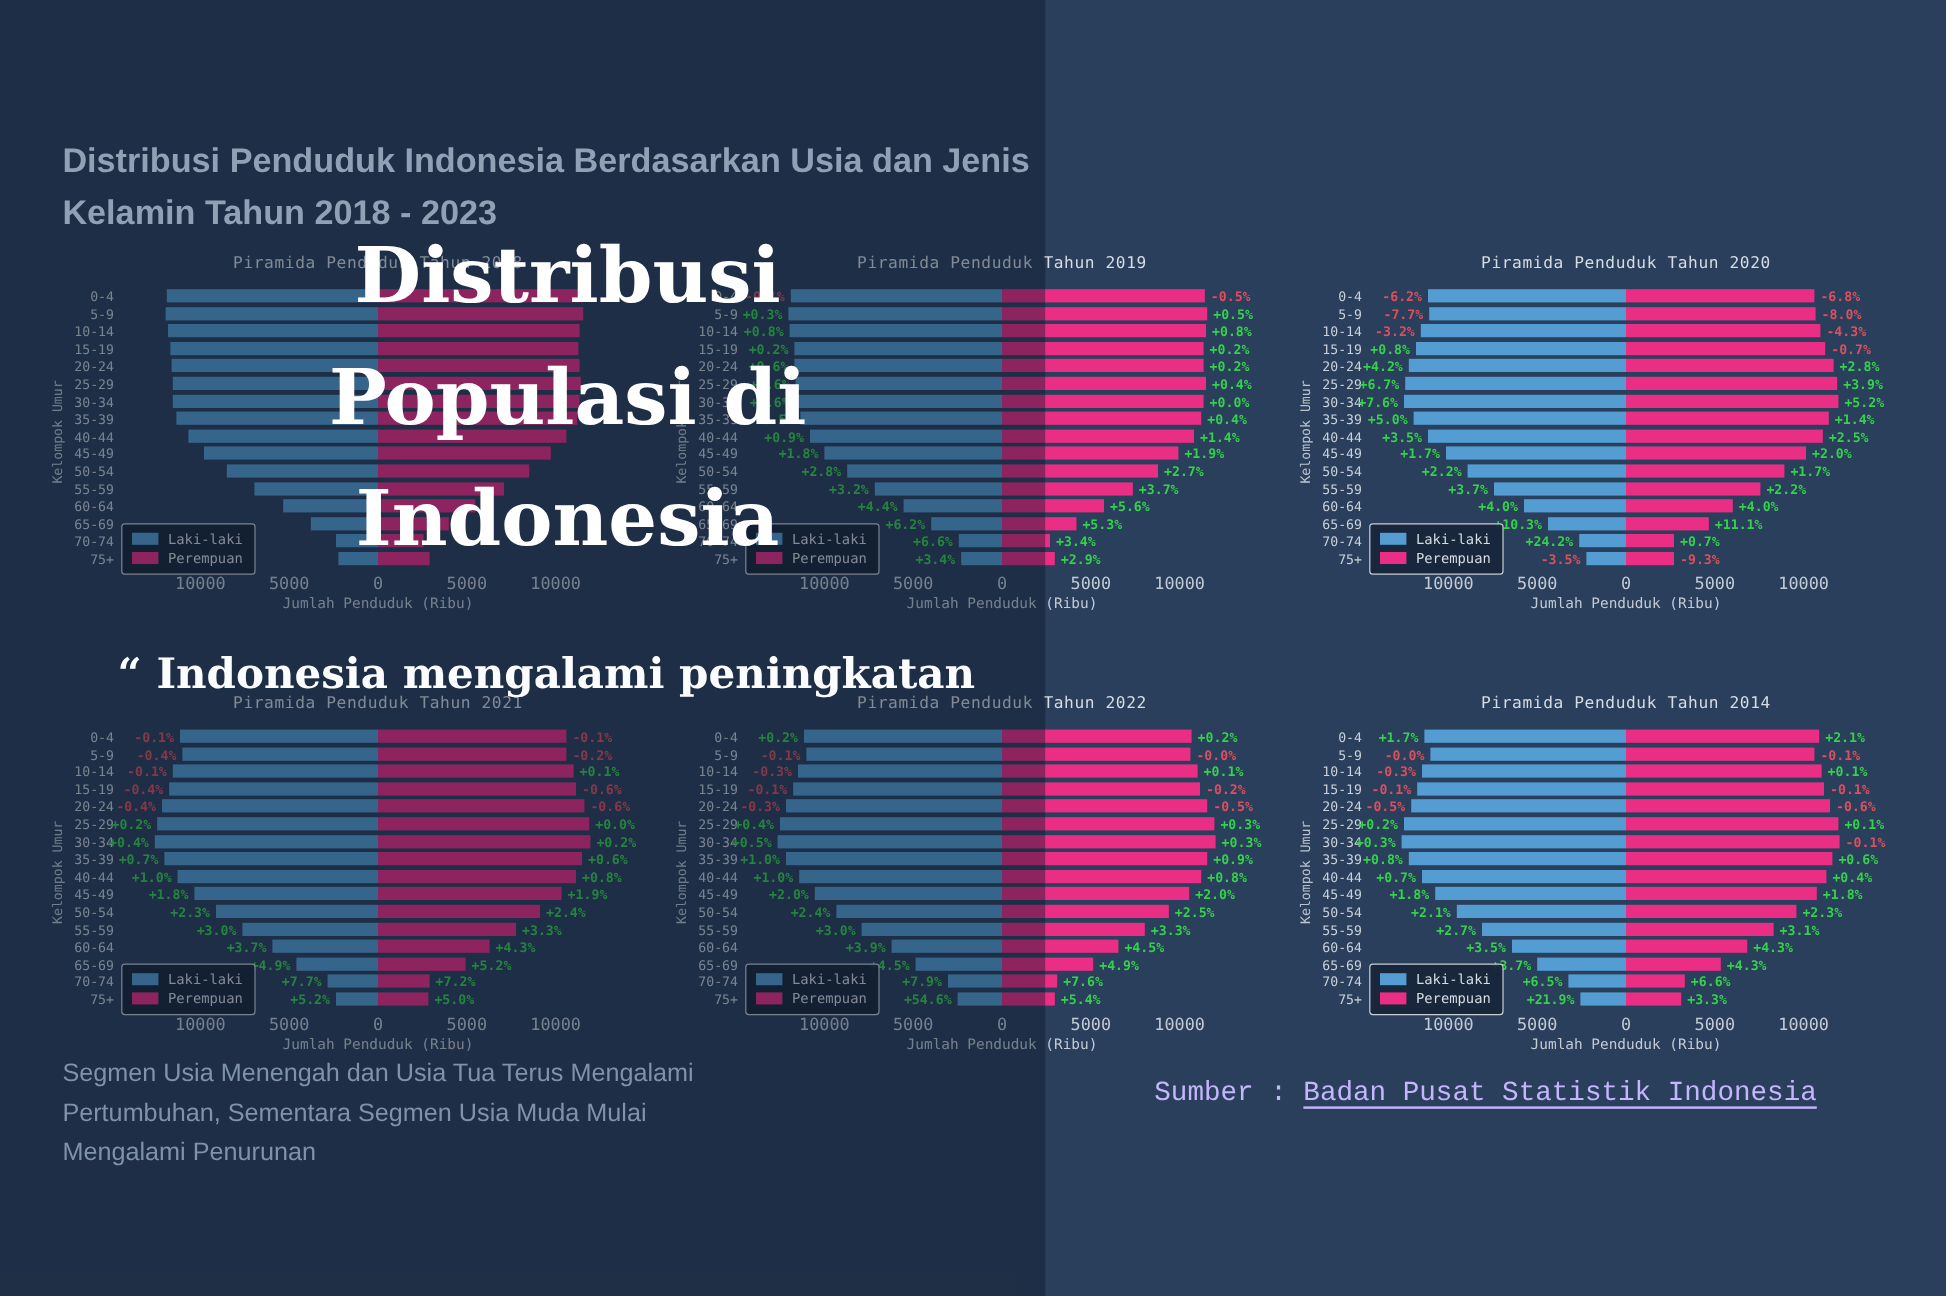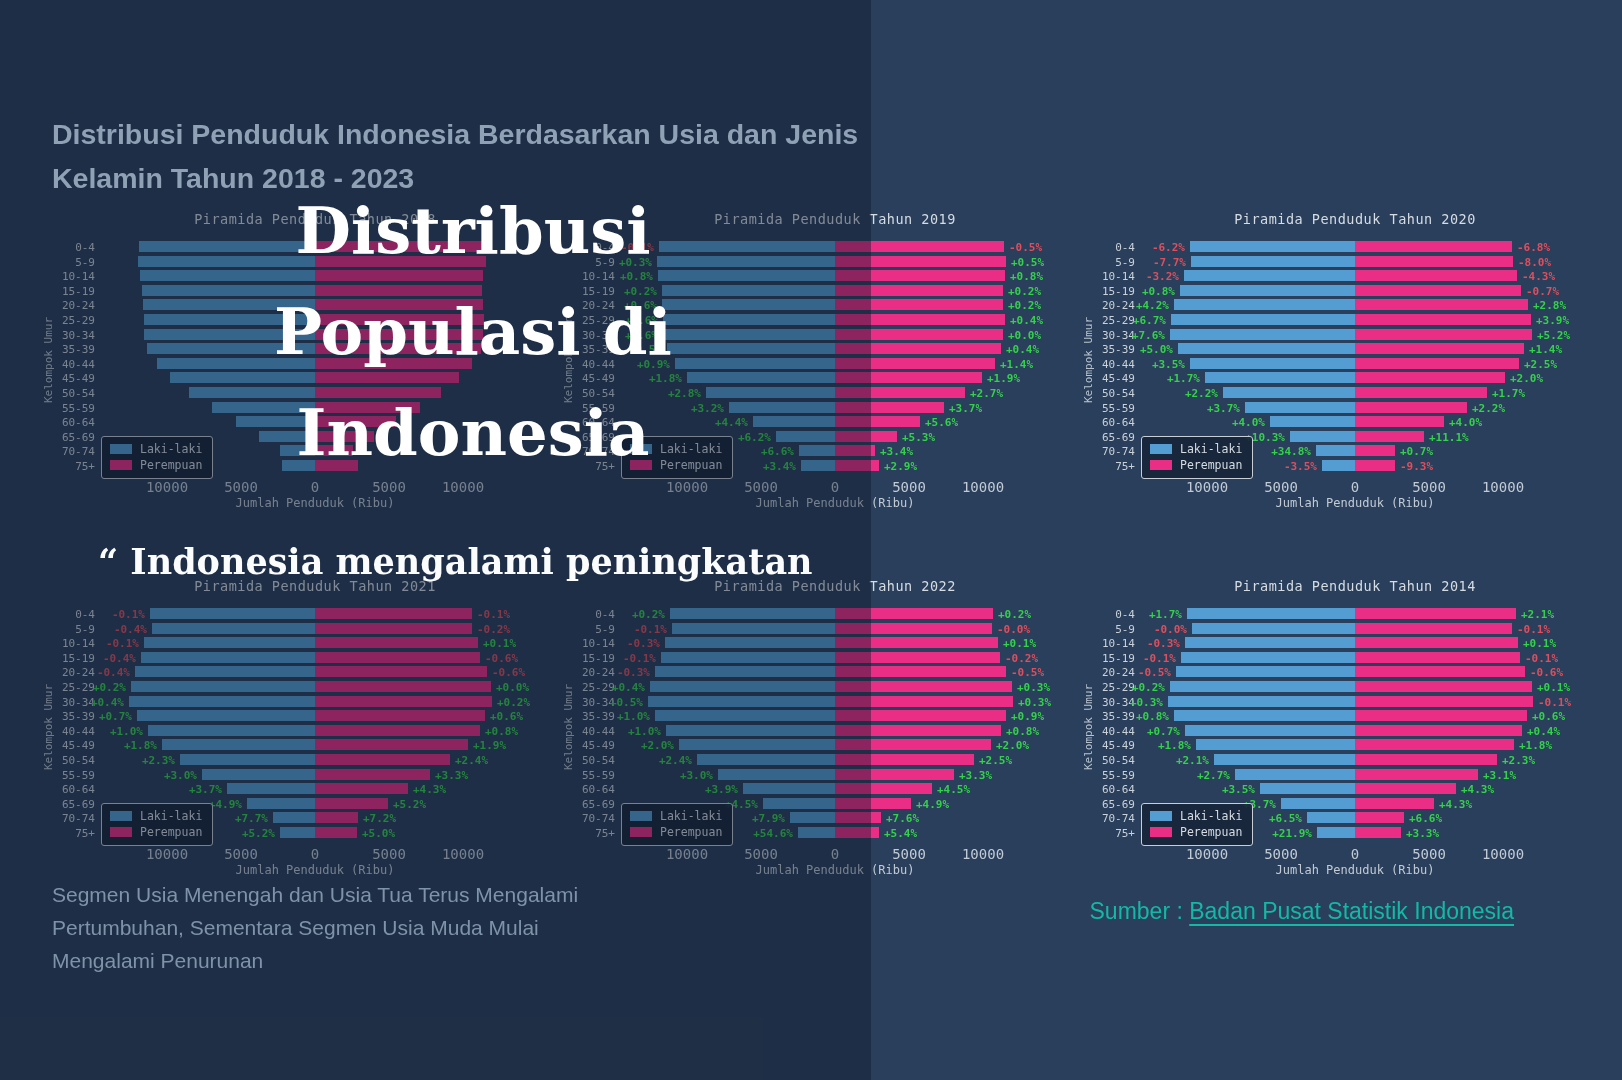--- a/index.html
+++ b/index.html
@@ -38,21 +38,21 @@
   .heading{position:absolute;left:52px;top:112px;width:810px;z-index:10;
     font-family:"Liberation Sans", sans-serif;font-weight:bold;
     font-size:28.5px;line-height:44px;color:#8FA1B4;}
   .maintitle{position:absolute;left:93px;top:180px;width:760px;text-align:center;z-index:10;
     font-family:"DejaVu Serif", serif;font-weight:bold;font-size:64px;line-height:101px;color:#FFFFFF;}
   .quote{position:absolute;left:98px;top:534px;width:740px;z-index:10;
     font-family:"DejaVu Serif", serif;font-weight:bold;font-size:35px;line-height:56px;color:#FBFCFE;}
   .footnote{position:absolute;left:52px;top:878px;width:530px;z-index:10;
     font-family:"Liberation Sans", sans-serif;font-size:21px;line-height:33px;color:#7E93A8;}
   .source{position:absolute;right:108px;top:898px;z-index:10;white-space:nowrap;
-    font-family:Liberation Sans, sans-serif;font-size:23px;color:#14b8a6;}
+    font-family:Liberation Mono, monospace;font-size:23px;color:#c4b5fd;}
   .source .link{text-decoration:underline;text-underline-offset:5px;cursor:pointer;}
 </style>
 </head>
 <body>
 
 <div class="chart" style="left:40px;top:205px">
   <div class="c-title">Piramida Penduduk Tahun 2018</div>
   <div class="c-ylabel">Kelompok Umur</div>
   <div class="plot">
       <div class="prow" style="top: 0px;">
@@ -392,21 +392,21 @@
         <span class="age">65-69</span>
         <div class="bar m" style="right: 205px; width: 65px;"></div>
         <div class="bar f" style="left: 275px; width: 69px;"></div>
         <span class="pct up" style="right: 275px;">+10.3%</span>
         <span class="pct up" style="left: 349px;">+11.1%</span>
       </div>
       <div class="prow" style="top: 204.4px;">
         <span class="age">70-74</span>
         <div class="bar m" style="right: 205px; width: 39px;"></div>
         <div class="bar f" style="left: 275px; width: 40px;"></div>
-        <span class="pct up" style="right: 249px;">+34.8%</span>
+        <span class="pct up" style="right: 249px;">+24.2%</span>
         <span class="pct up" style="left: 320px;">+0.7%</span>
       </div>
       <div class="prow" style="top: 219px;">
         <span class="age">75+</span>
         <div class="bar m" style="right: 205px; width: 33px;"></div>
         <div class="bar f" style="left: 275px; width: 40px;"></div>
         <span class="pct down" style="right: 243px;">-3.5%</span>
         <span class="pct down" style="left: 320px;">-9.3%</span>
       </div>
     </div>

